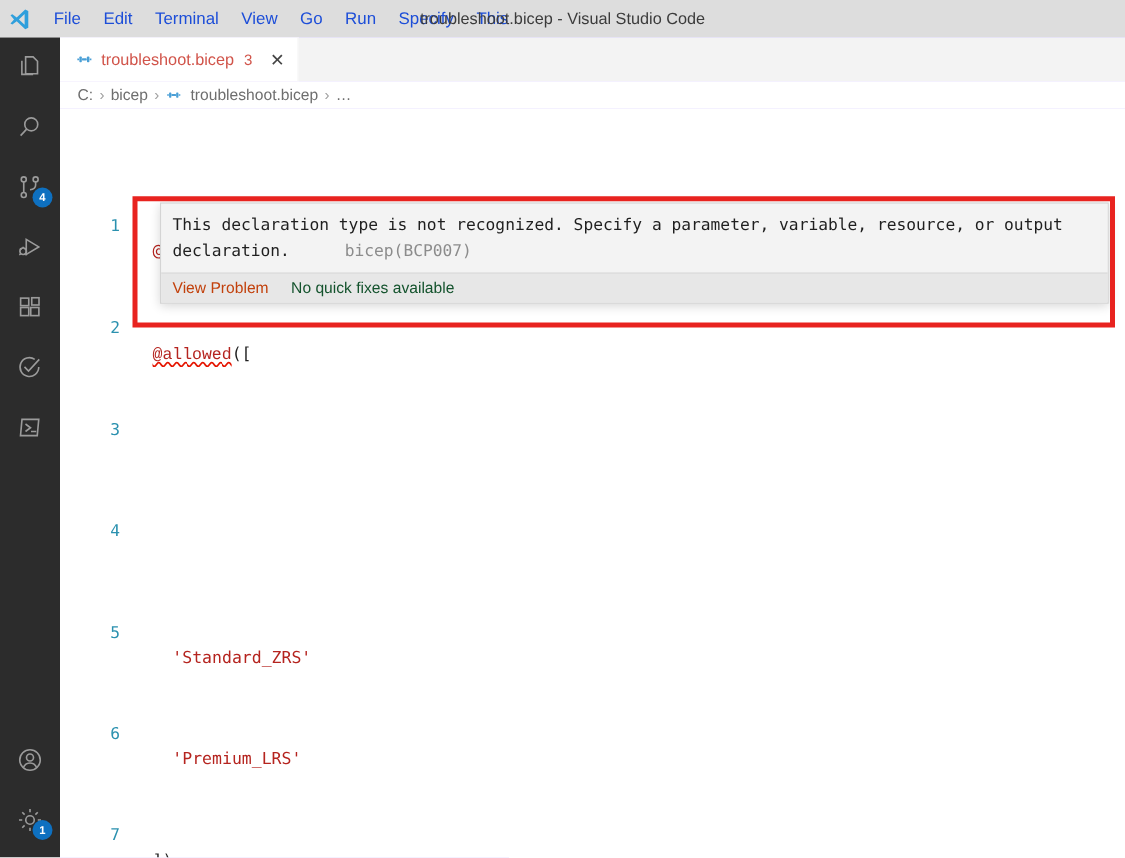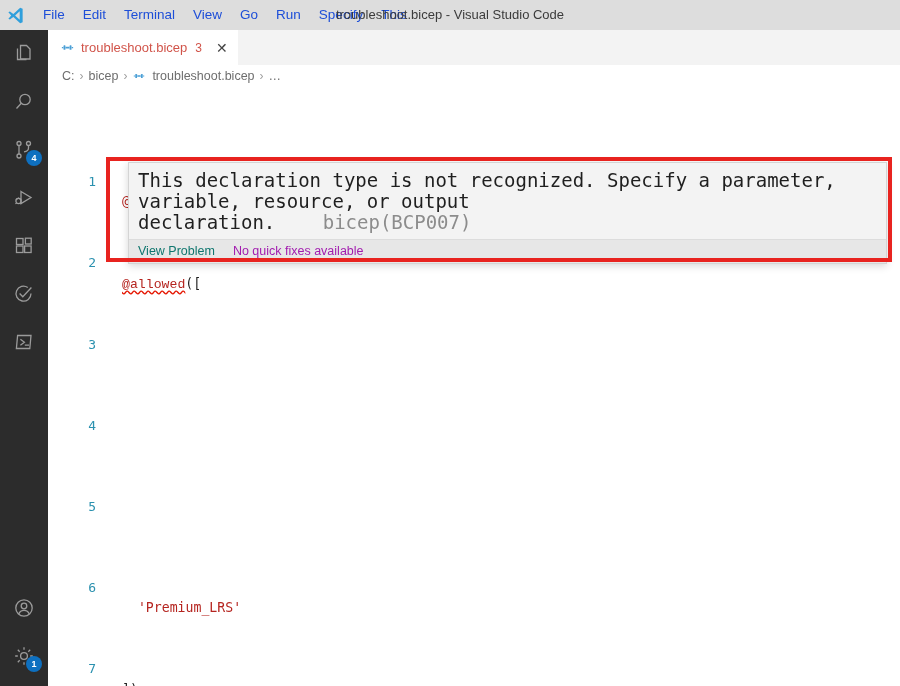--- a/index.html
+++ b/index.html
@@ -101,30 +101,30 @@
   
   .hover {
     position:absolute; left:128px; top:162px; width:759px;
     background:#f3f3f3; border:1px solid #d4d4d4;
     box-shadow:0 2px 8px rgba(0,0,0,0.16);
     z-index:20;
   }
   .hover-body {
     padding:7px 9px 6px 9px; background:#f3f3f3;
     font-family:"DejaVu Sans Mono", monospace;
-    font-size:19px; line-height:21px; color:#1f1f1f;
+    font-size:13px; line-height:21px; color:#1f1f1f;
   }
   .hover-code { color:#8c8c8c;margin-left:36px; }
   .hover-actions {
     border-top:1px solid #dcdcdc; background:#e7e7e7;
     padding:4px 9px 5px 9px; display:flex; align-items:center; gap:18px;
     font-size:12.5px;
   }
-  .hover-link { color:#0f766e; cursor:pointer; }
-  .hover-muted { color:#a21caf; }
+  .hover-link { color:#c2410c; cursor:pointer; }
+  .hover-muted { color:#14532d; }
 
   
   .annot {
     position:absolute; left:106px; top:157px; width:786px; height:105px;
     border:4px solid #e8231f; z-index:30; pointer-events:none;
   }
 </style>
 </head>
 <body>
 
@@ -297,20 +297,21 @@
         <div class="crow">
           <span class="lnum">3</span>
         </div>
 
         <div class="crow">
           <span class="lnum">4</span>
         </div>
 
         <div class="crow">
           <span class="lnum">5</span>
+          <span class="ctext"><span class="str">  'Standard_ZRS'</span></span>
         </div>
 
         <div class="crow">
           <span class="lnum">6</span>
           <span class="ctext"><span class="str">  'Premium_LRS'</span></span>
         </div>
 
         <div class="crow">
           <span class="lnum">7</span>
           <span class="ctext"><span class="pun">])</span></span>

